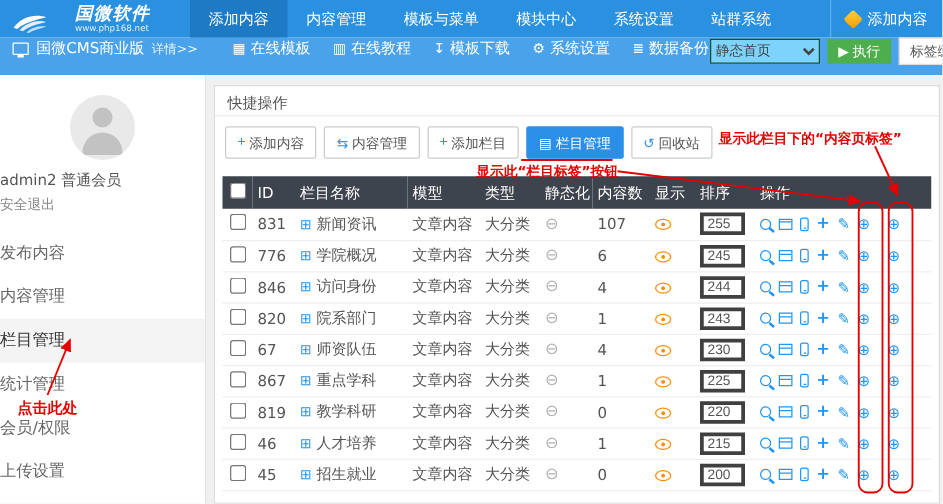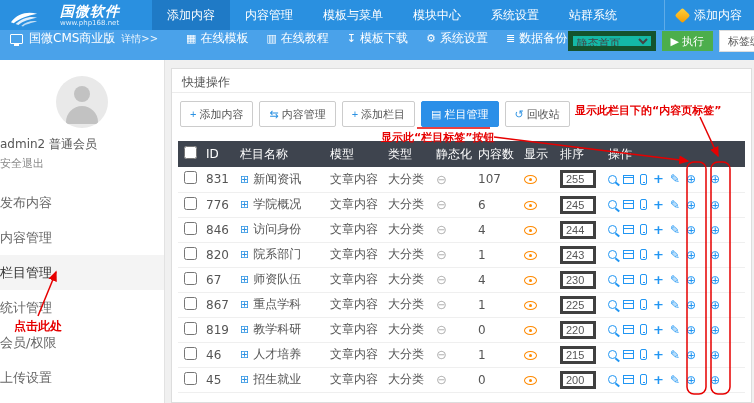--- a/index.html
+++ b/index.html
@@ -20,21 +20,21 @@
 
 .subbar{height:30px;background:#4aa2ea;display:flex;align-items:flex-start;color:#fff}
 .sub-left{display:flex;align-items:center;gap:6px;width:176px;padding-left:10px;flex:0 0 auto;white-space:nowrap}
 .i-monitor{width:13px;height:10px;border:1px solid #fff;border-radius:1px;position:relative;flex:0 0 auto}
 .i-monitor::after{content:"";position:absolute;left:3px;right:3px;bottom:-3px;height:2px;background:#fff}
 .detail{font-size:10px;opacity:.9;cursor:pointer}
 .subbar-links{display:flex;gap:18px;margin-left:10px}
 .sub-link{display:flex;align-items:center;gap:4px;cursor:pointer;white-space:nowrap}
 .sub-link .g{font-size:11px}
 .sub-right{margin-left:auto;display:flex;align-items:center;gap:6px}
-.static-select{height:20px;font-size:11px;color:#444;border:5px solid #14532d;background:#14b8a6;width:88px}
+.static-select{height:20px;font-size:11px;color:#444;border:1px solid #14532d;background:#7dd3fc;width:88px}
 .exec-btn{height:20px;background:#4cae4c;color:#fff;border:none;font-size:11px;padding:0 9px;
   display:flex;align-items:center;gap:3px;cursor:pointer}
 .cache-btn{height:22px;background:#fff;color:#555;border:1px solid #ddd;font-size:11px;padding:0 8px;
   margin-right:-16px;white-space:nowrap;cursor:pointer}
 
 .content{display:flex;height:343px}
 .sidebar{width:165px;background:#fff;border-right:1px solid #e2e2e2;text-align:left;overflow:hidden;flex:0 0 auto}
 .avatar{width:52px;height:52px;border-radius:50%;background:#e9e9e9;margin:16px auto 8px;position:relative;overflow:hidden}
 .avatar .head{width:16px;height:16px;border-radius:50%;background:#c2c2c2;position:absolute;left:18px;top:10px}
 .avatar .torso{width:32px;height:18px;border-radius:16px 16px 0 0;background:#c2c2c2;position:absolute;left:10px;top:30px}

